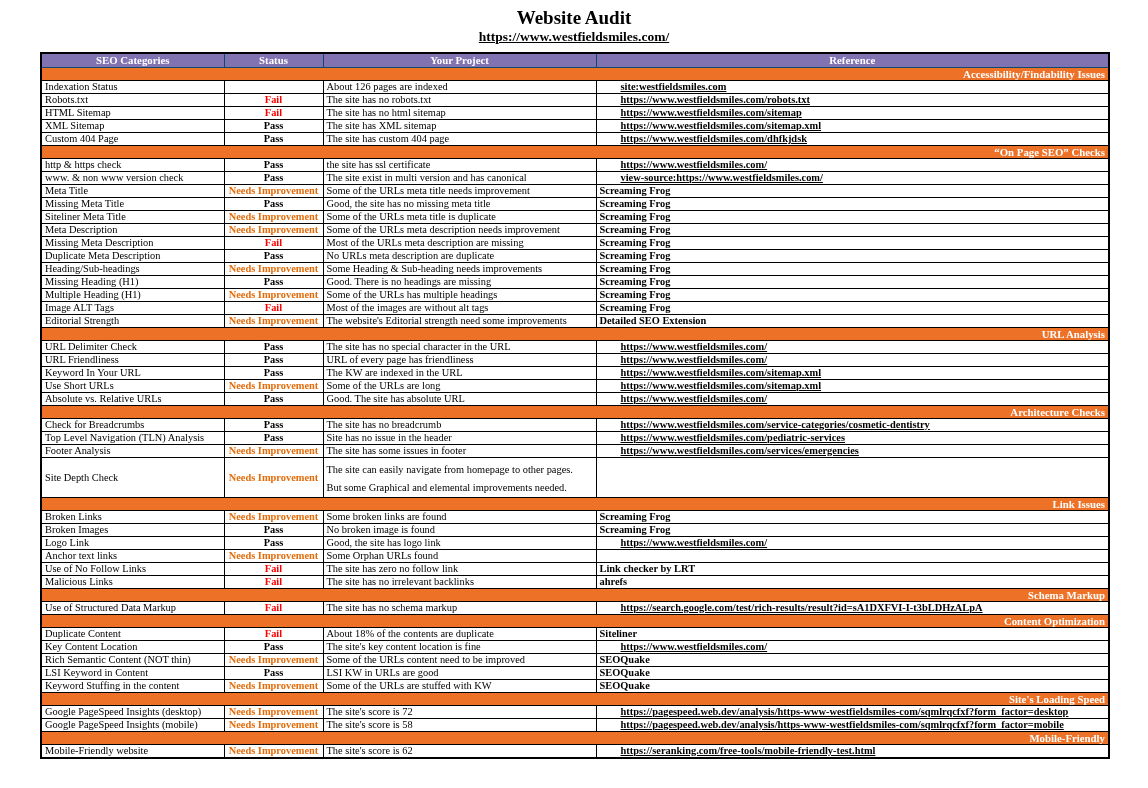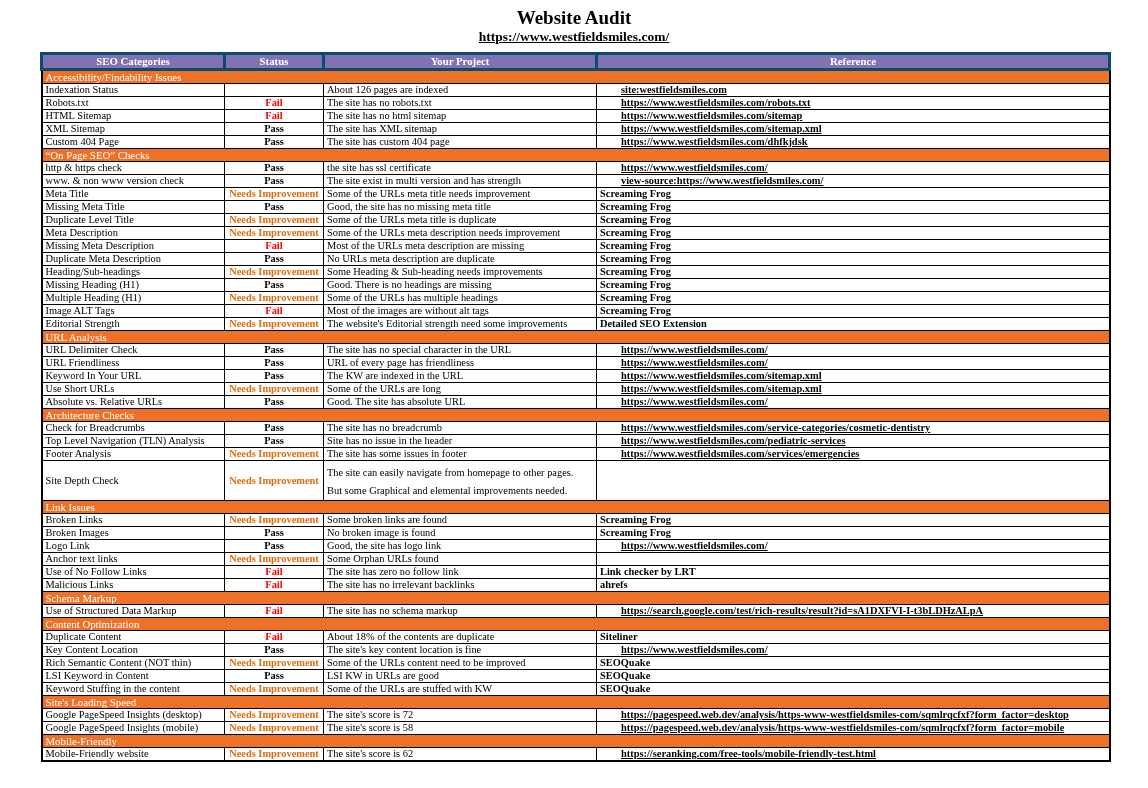--- a/index.html
+++ b/index.html
@@ -24,30 +24,30 @@
   }
   table.audit{
     border-collapse:collapse;table-layout:fixed;
     width:1068px;margin:7px 0 0 40px;
     border:2px solid #000;
   }
   col.c1{width:183px;} col.c2{width:99px;} col.c3{width:273px;} col.c4{width:513px;}
   th{
     background:var(--purple);color:#fff;
     font-size:10.8px;font-weight:bold;text-align:center;
-    height:14px;line-height:13px;border:3px solid #0c4a6e;padding:0 2px;
+    height:14px;line-height:13px;border:1px solid #0c4a6e;padding:0 2px;
   }
   td{
     border:1px solid #000;height:12px;line-height:12px;
     font-size:10.4px;padding:0 3px;overflow:hidden;white-space:nowrap;
     vertical-align:middle;
   }
   tr.section td{
-    background:var(--orange);color:#fff;text-align:left;
-    font-weight:normal;font-size:10.8px;height:12px;
+    background:var(--orange);color:#fff;text-align:right;
+    font-weight:bold;font-size:10.8px;height:12px;
   }
   td.status{text-align:center;font-weight:bold;}
   .st-pass{color:#000;}
   .st-fail{color:var(--fail);}
   .st-needs{color:var(--needs);}
   td.ref{font-weight:bold;}
   td.ref.ref-link{text-decoration:underline;cursor:pointer;padding-left:24px;}
   tr.tall td{height:40px;}
   tr.tall td.project{white-space:pre-line;line-height:18px;padding-top:2px;}
 </style>
@@ -113,37 +113,37 @@
       </tr>
       <tr>
         <td class="category">http &amp; https check</td>
         <td class="status st-pass">Pass</td>
         <td class="project">the site has ssl certificate</td>
         <td class="ref ref-link">https://www.westfieldsmiles.com/</td>
       </tr>
       <tr>
         <td class="category">www. &amp; non www version check</td>
         <td class="status st-pass">Pass</td>
-        <td class="project">The site exist in multi version and has strength</td>
+        <td class="project">The site exist in multi version and has canonical</td>
         <td class="ref ref-link">view-source:https://www.westfieldsmiles.com/</td>
       </tr>
       <tr>
         <td class="category">Meta Title</td>
         <td class="status st-needs">Needs Improvement</td>
         <td class="project">Some of the URLs meta title needs improvement</td>
         <td class="ref">Screaming Frog</td>
       </tr>
       <tr>
         <td class="category">Missing Meta Title</td>
         <td class="status st-pass">Pass</td>
         <td class="project">Good, the site has no missing meta title</td>
         <td class="ref">Screaming Frog</td>
       </tr>
       <tr>
-        <td class="category">Duplicate Level Title</td>
+        <td class="category">Siteliner Meta Title</td>
         <td class="status st-needs">Needs Improvement</td>
         <td class="project">Some of the URLs meta title is duplicate</td>
         <td class="ref">Screaming Frog</td>
       </tr>
       <tr>
         <td class="category">Meta Description</td>
         <td class="status st-needs">Needs Improvement</td>
         <td class="project">Some of the URLs meta description needs improvement</td>
         <td class="ref">Screaming Frog</td>
       </tr>

